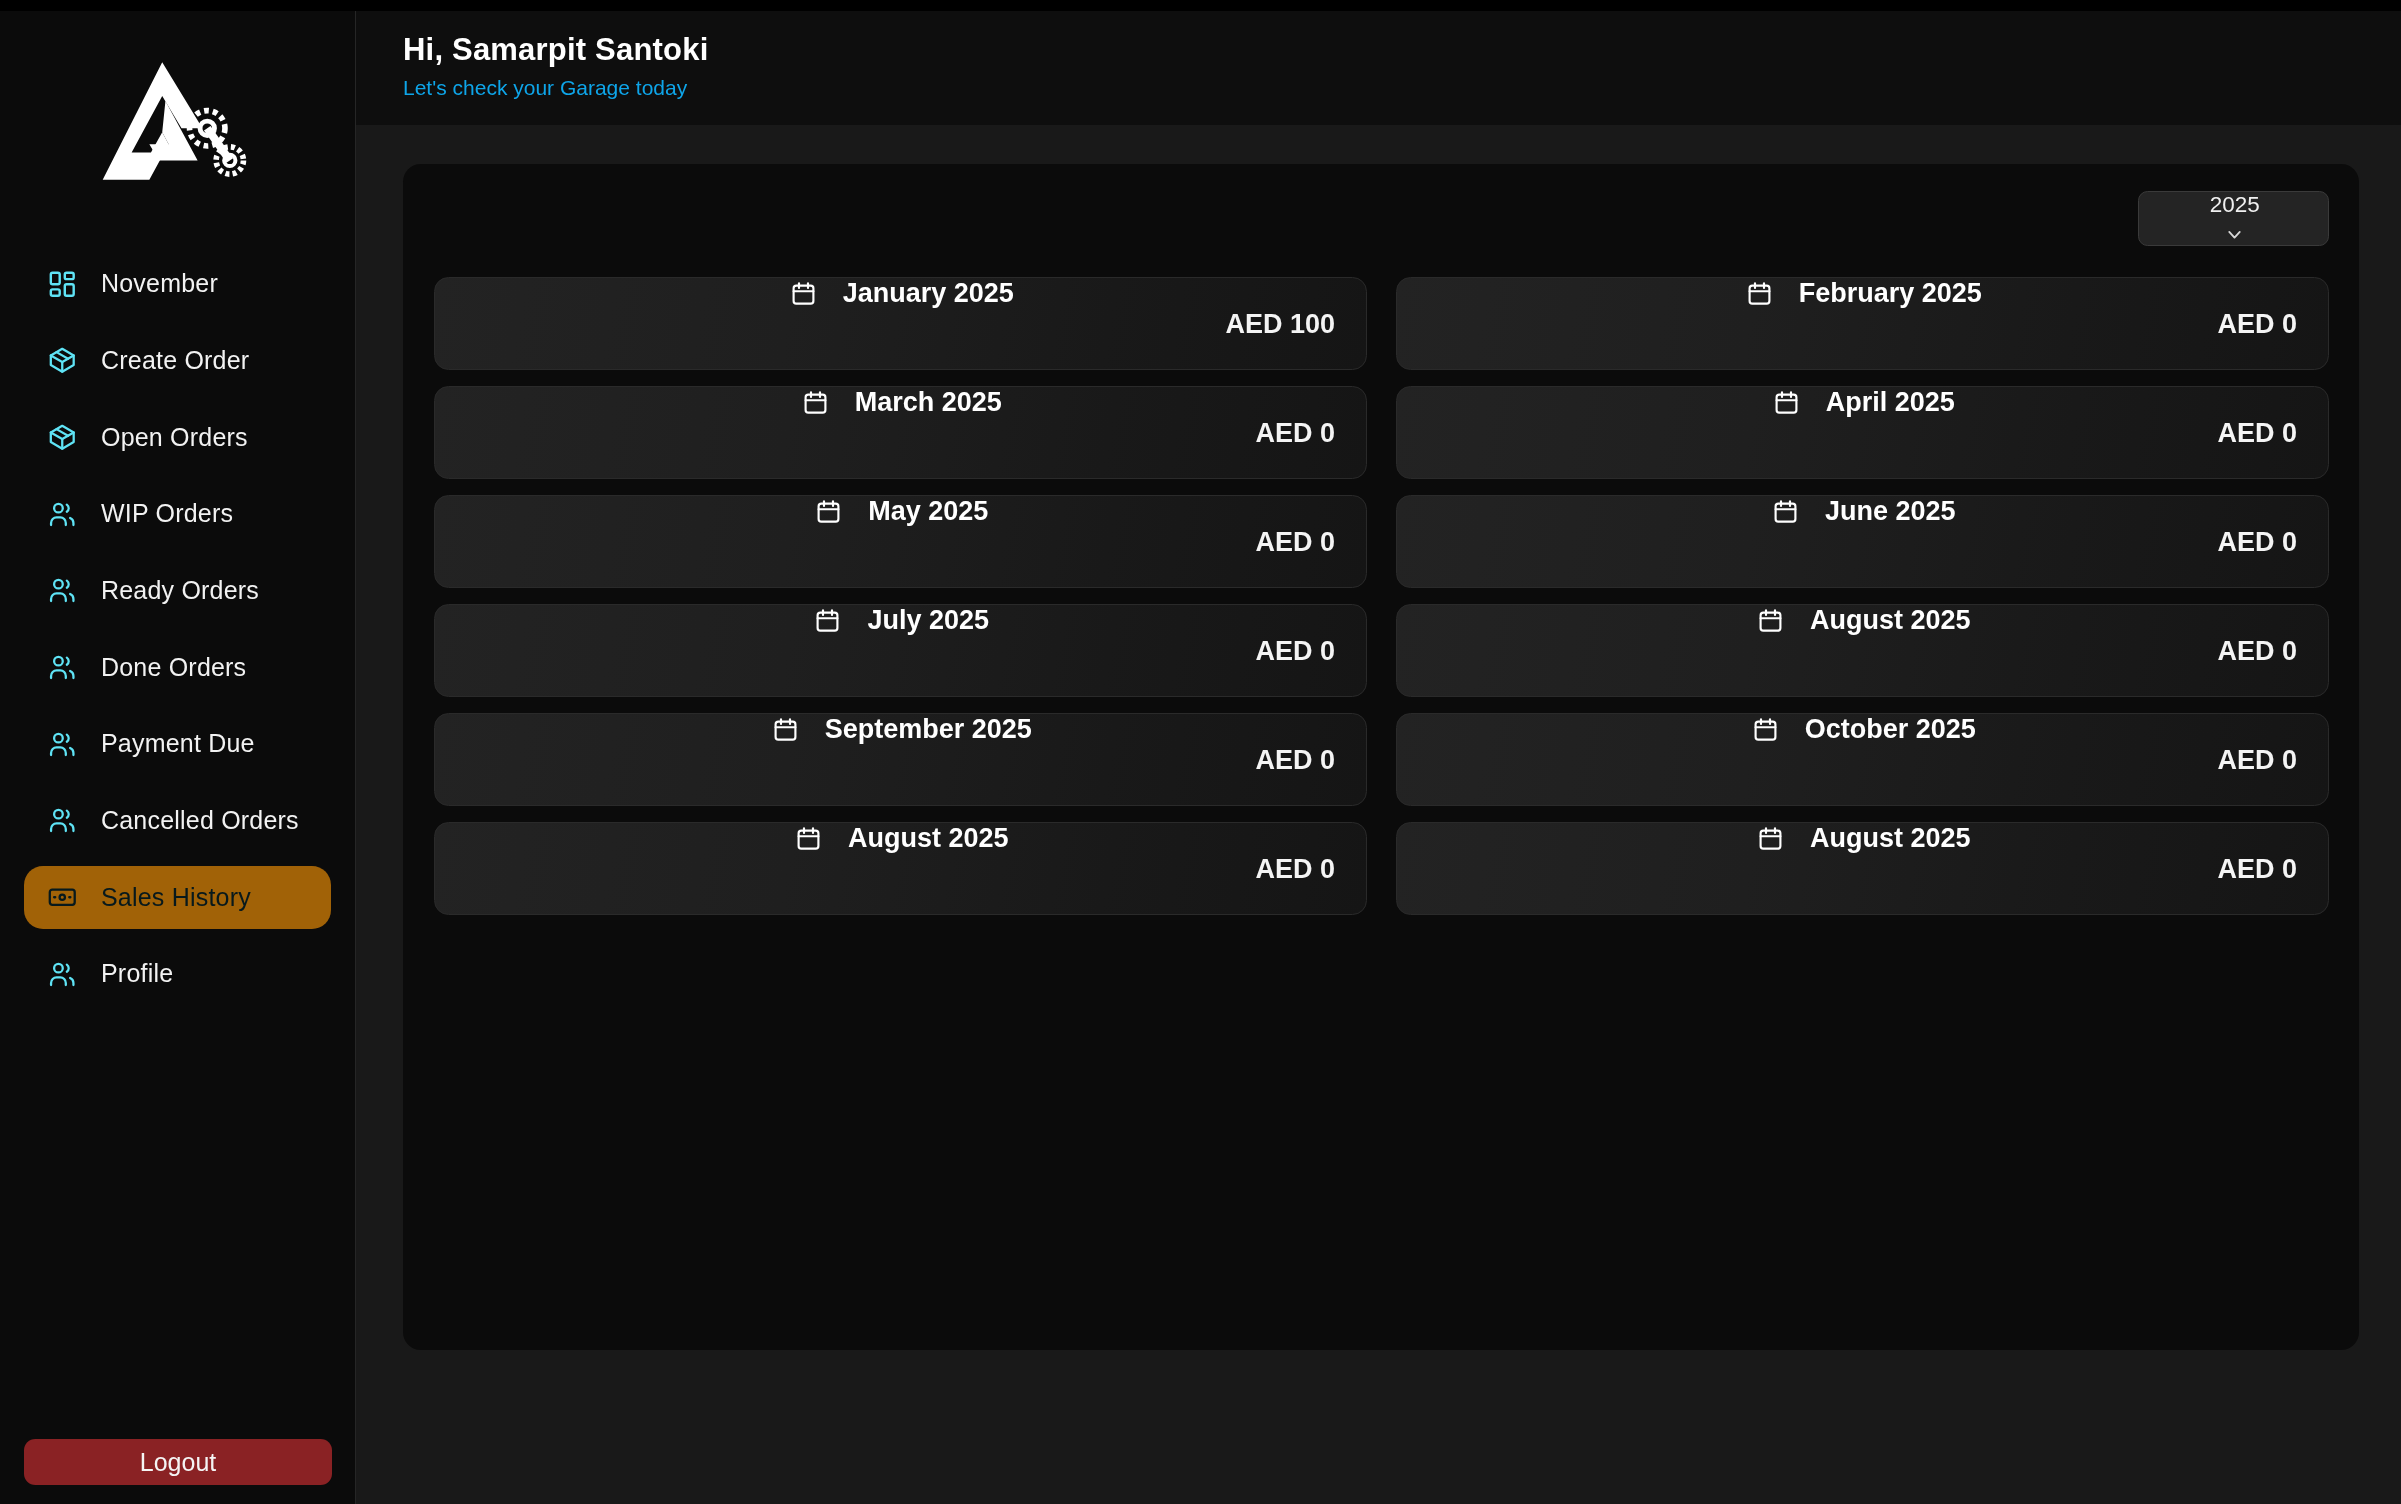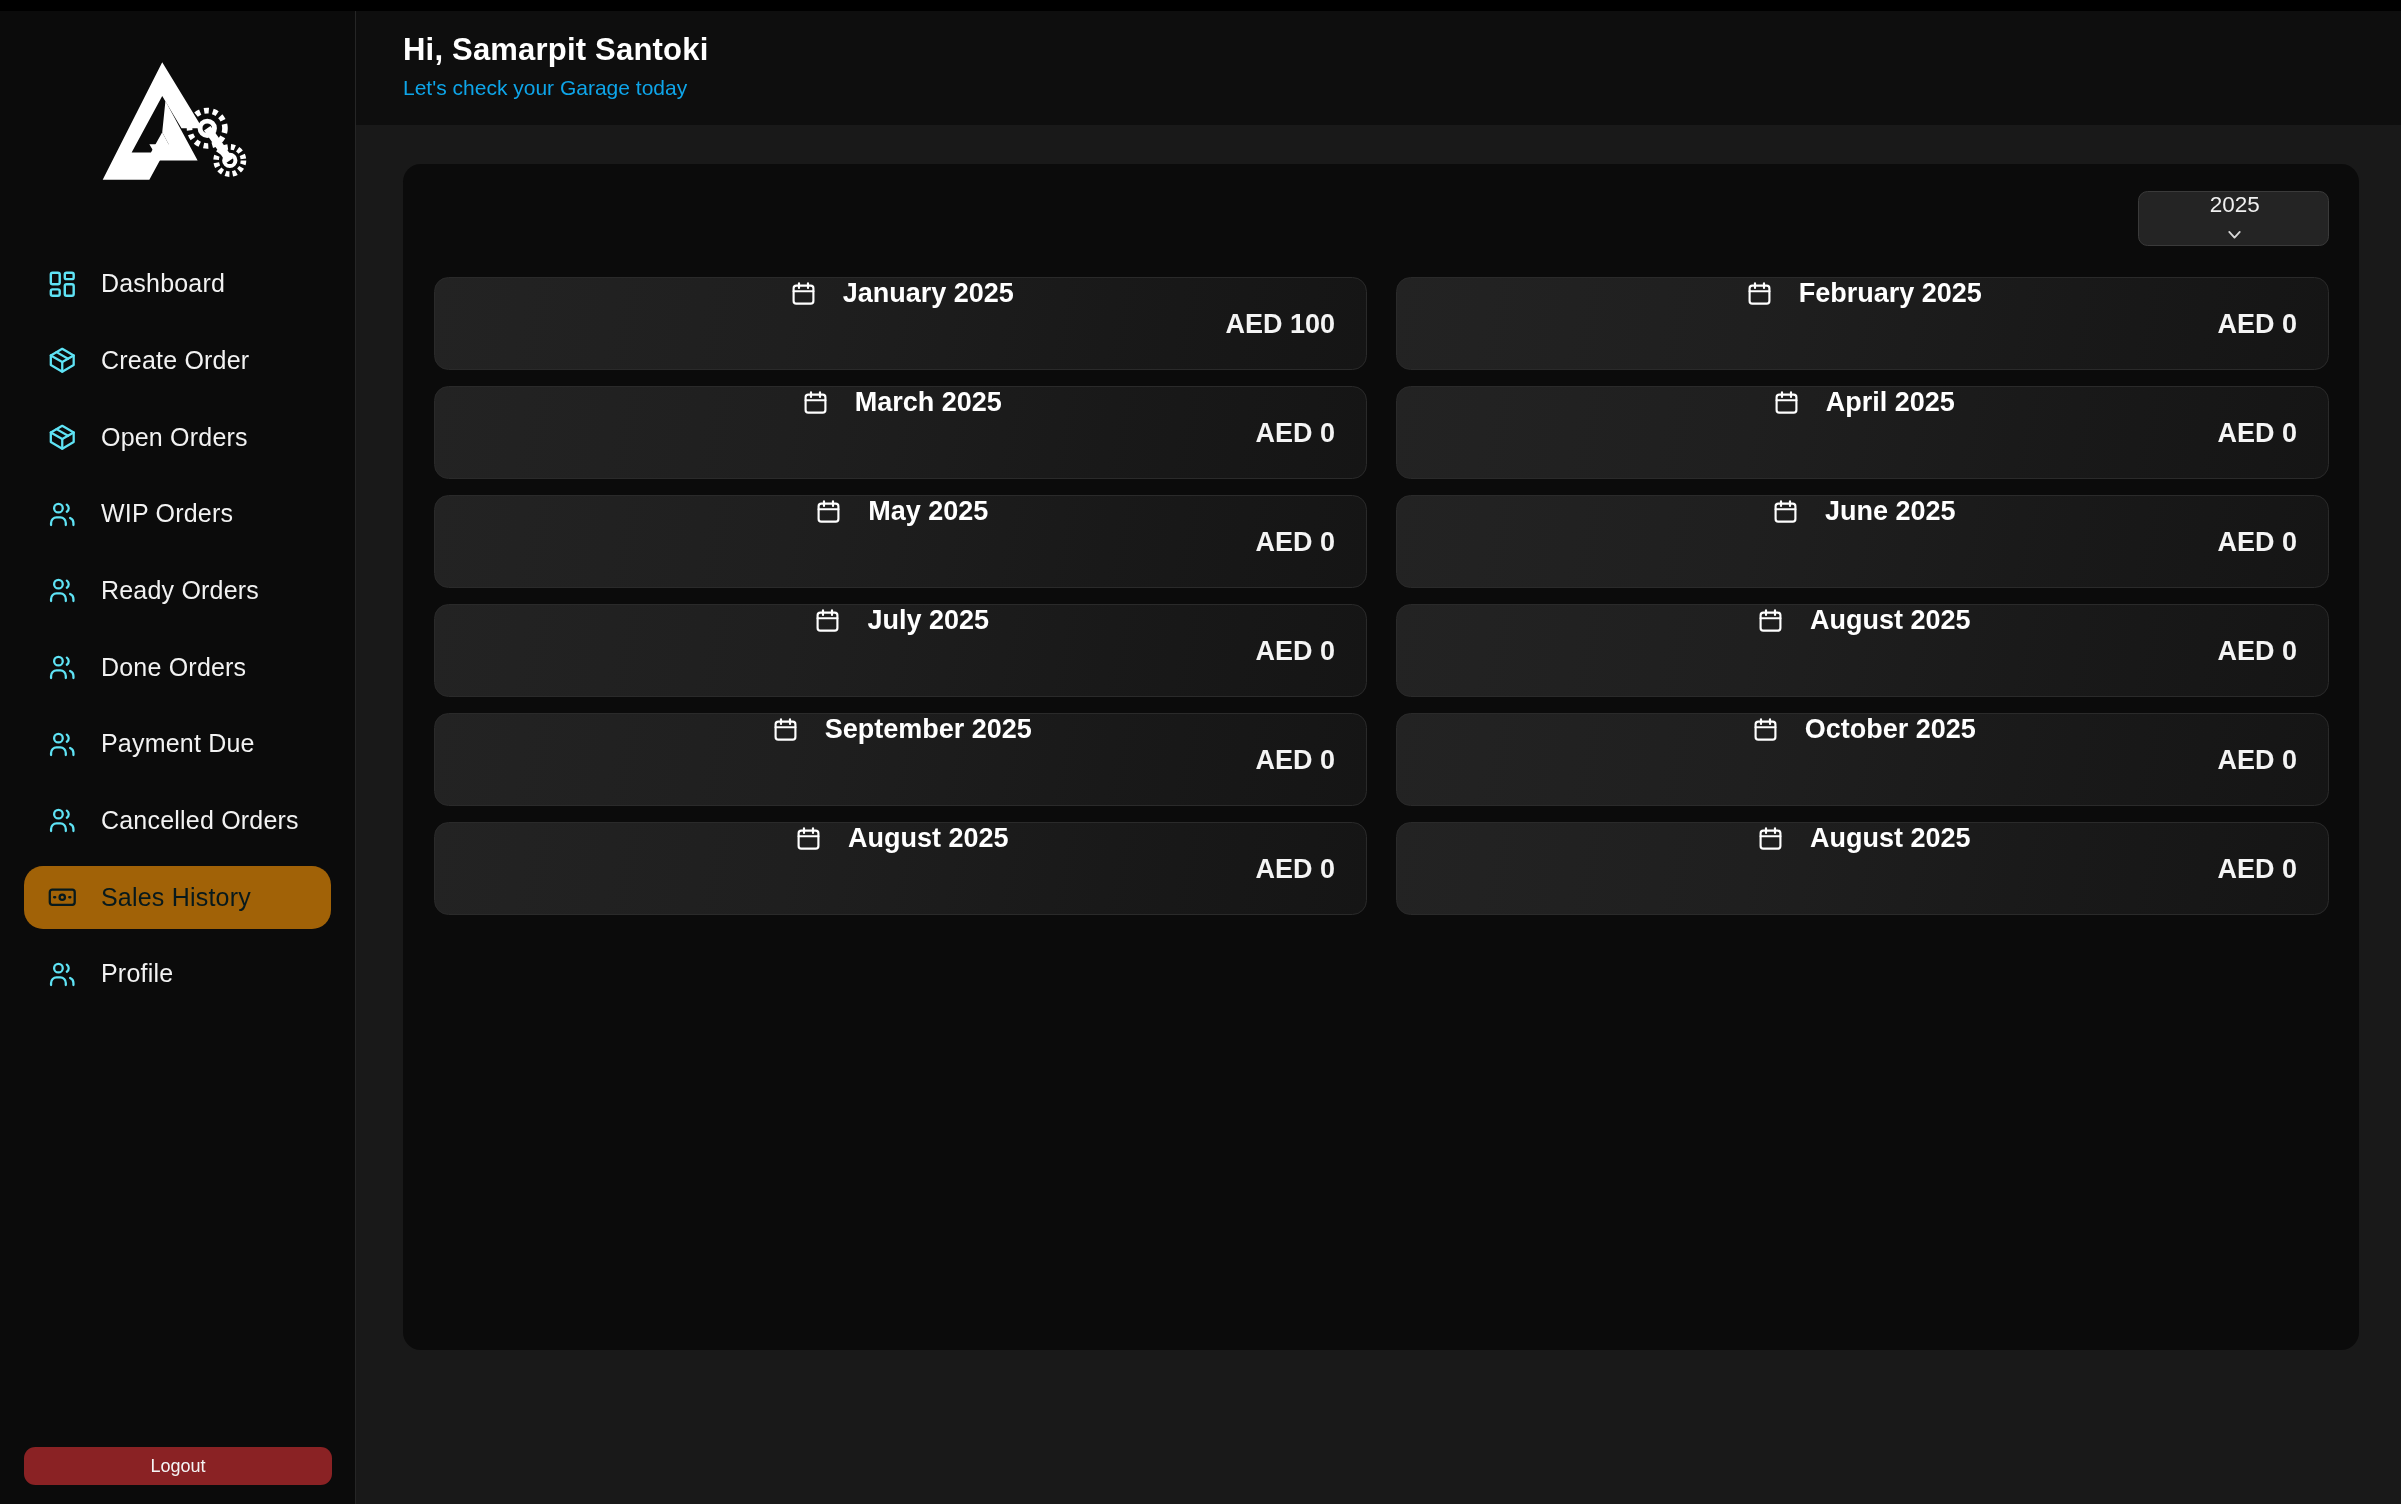--- a/index.html
+++ b/index.html
@@ -45,24 +45,24 @@
     display:flex; align-items:center; justify-content:center; }
   .nav-item .nv-icon svg { width:30.5px; height:30.5px; display:block; }
   .nav-item .nv-label {
     font-size:25px; color:#f2f2f2; letter-spacing:0.2px; white-space:nowrap;
   }
   .nav-item.active { background:#a16207;border-radius:19px; }
   .nav-item.active .nv-label { color:#07191c; }
 
   .logout-wrap { position:absolute; left:24px; bottom:19px; width:308px; }
   .logout-btn {
-    width:100%; height:38px;
+    width:100%; height:46px;
     background:#8a2224;
     border:none; border-radius:11.3px;
-    color:#f5f5f5; font-size:18px;
+    color:#f5f5f5; font-size:25px;
     font-family:"Liberation Sans", sans-serif;
     cursor:pointer;
   }
 
   
   .main { flex:1; display:flex; flex-direction:column; min-width:0; position:relative; }
   .topbar {
     height:114px;
     background:#0e0e0e;
     padding:21px 0 0 47px;
@@ -146,21 +146,21 @@
 
       <div class="nav-item">
         <span class="nv-icon">
           <svg viewBox="0 0 24 24" fill="none" stroke="#5fe3f5" stroke-width="1.9" stroke-linejoin="round">
             <rect x="3" y="3" width="7" height="9" rx="1.4"></rect>
               <rect x="14" y="3" width="7" height="5" rx="1.4"></rect>
             <rect x="14" y="12" width="7" height="9" rx="1.4"></rect>
               <rect x="3" y="16" width="7" height="5" rx="1.4"></rect>
           </svg>
         </span>
-        <span class="nv-label">Dashboard</span>
+        <span class="nv-label">November</span>
       </div>
 
       <div class="nav-item">
         <span class="nv-icon">
           <svg viewBox="0 0 24 24" fill="none" stroke="#5fe3f5" stroke-width="1.8" stroke-linejoin="round" stroke-linecap="round">
             <path d="M21 8.2 L12 3 L3 8.2 V15.8 L12 21 L21 15.8 Z"></path>
             <path d="M3 8.2 L12 13.4 L21 8.2"></path>
               <path d="M12 13.4 V21"></path>
               <path d="M7.5 5.6 L16.5 10.8"></path>
           </svg>

